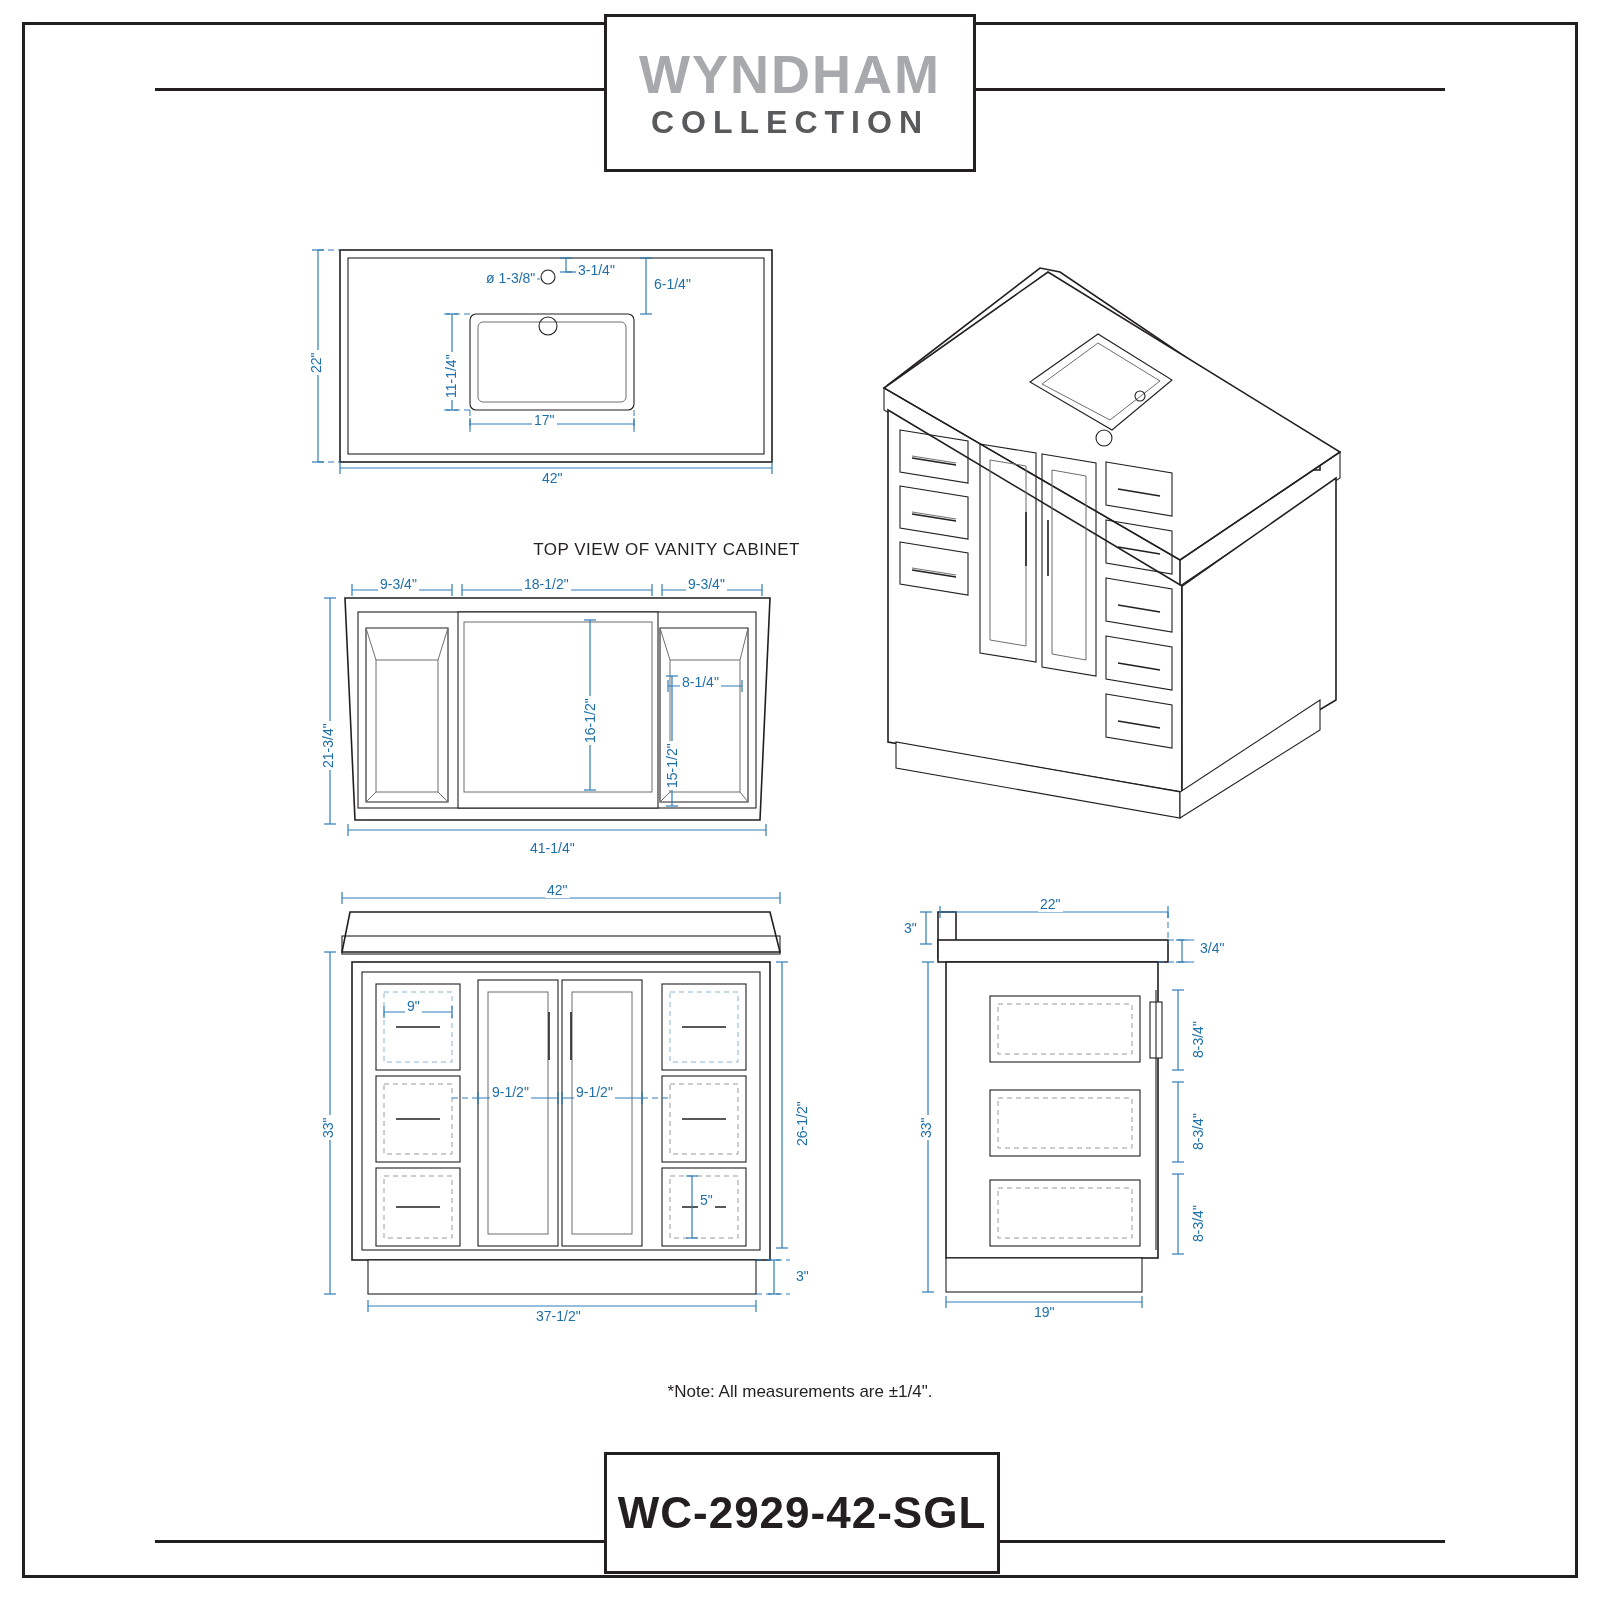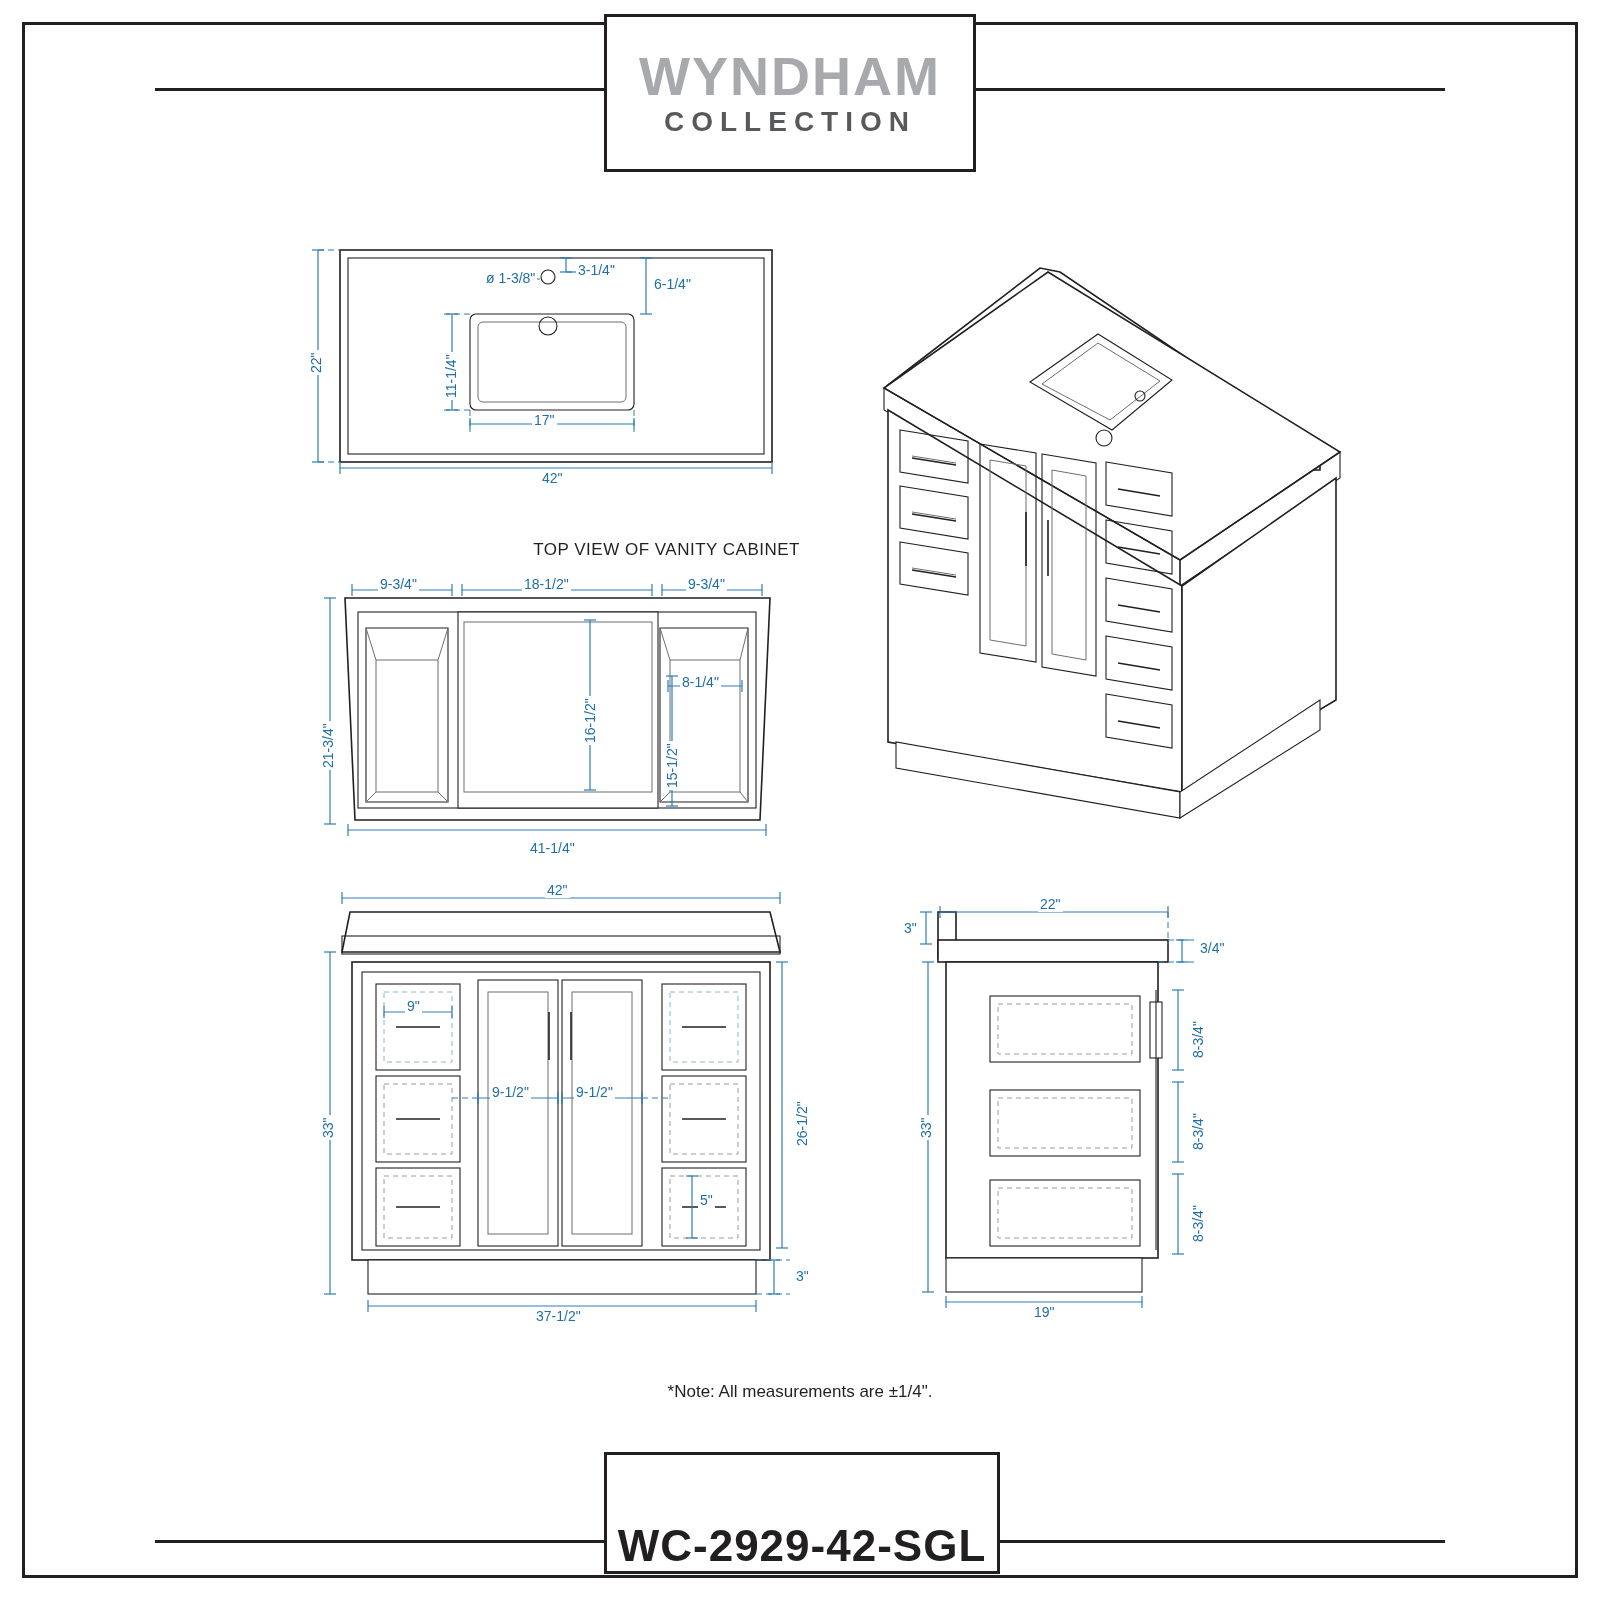--- a/index.html
+++ b/index.html
@@ -51,21 +51,21 @@
     font-family: "Liberation Sans", sans-serif;
     font-weight: bold;
     font-size: 54px;
     letter-spacing: 2px;
     color: #a7a9ac;
     line-height: 1.05;
   }
   .logo-sub {
     font-family: "Liberation Sans", sans-serif;
     font-weight: bold;
-    font-size: 28px;
+    font-size: 32px;
     letter-spacing: 7px;
     color: #58595b;
     line-height: 1.1;
     margin-top: 2px;
   }
 
   
   .footer-rule {
     position: absolute;
     left: 155px; top: 1540px;
@@ -73,21 +73,21 @@
     border-top: 3px solid #231f20;
   }
   .model-box {
     position: absolute;
     left: 604px; top: 1452px;
     width: 396px; height: 122px;
     border: 3px solid #231f20;
     background: #ffffff;
     box-sizing: border-box;
     display: flex;
-    align-items: flex-end;
+    align-items: center;
     justify-content: center;
   }
   .model-text {
     font-family: "Liberation Sans", sans-serif;
     font-weight: bold;
     font-size: 44px;
     letter-spacing: 1px;
     color: #231f20;
   }
   .note-text {

